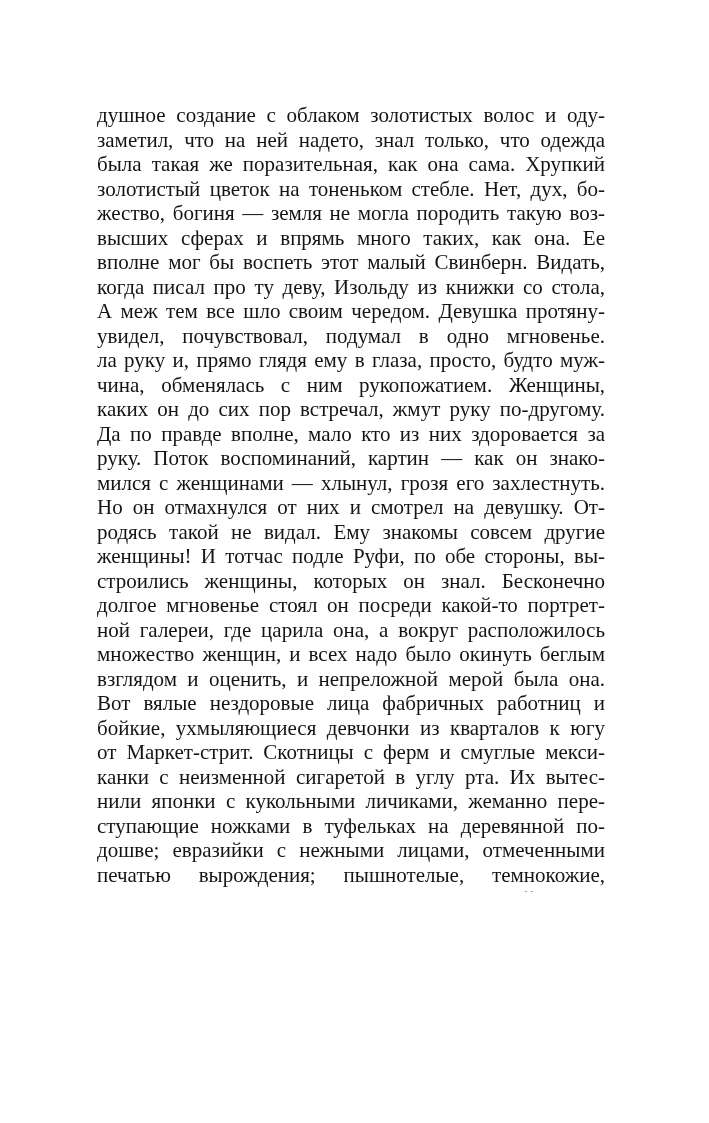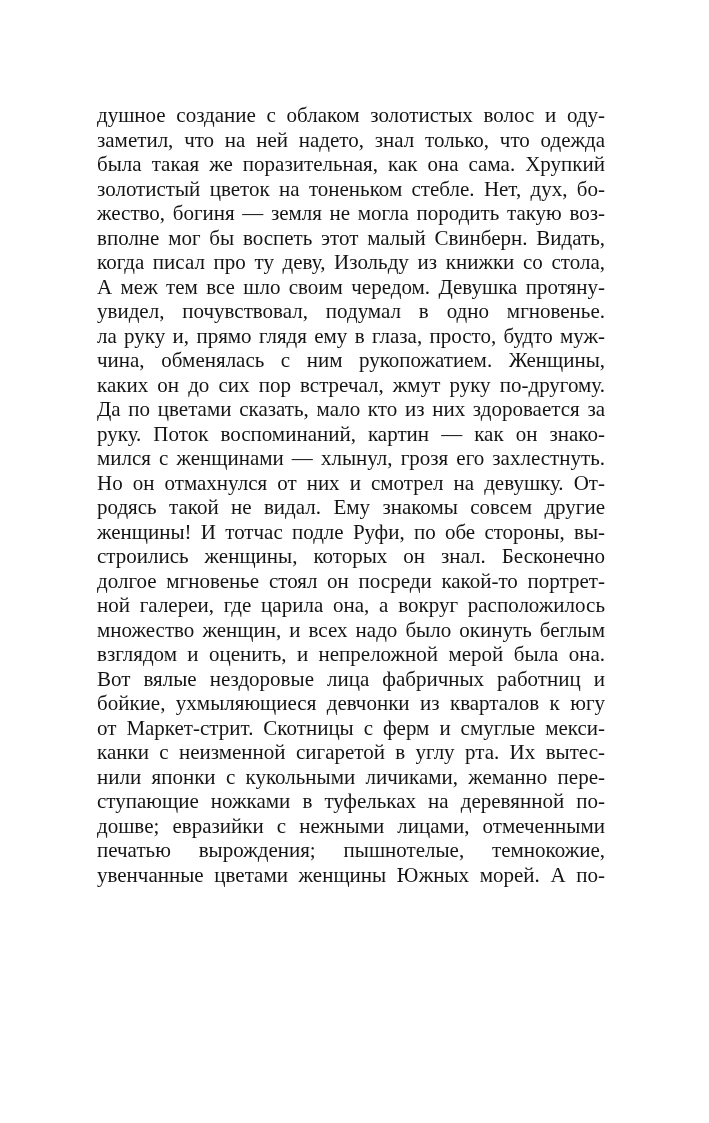--- a/index.html
+++ b/index.html
@@ -55,28 +55,29 @@
 <body>
 
 <div class="page">
 
   <div class="text-block">
     <div class="text-line">душное создание с облаком золотистых волос и оду-</div>
     <div class="text-line">заметил, что на ней надето, знал только, что одежда</div>
     <div class="text-line">была такая же поразительная, как она сама. Хрупкий</div>
     <div class="text-line">золотистый цветок на тоненьком стебле. Нет, дух, бо-</div>
     <div class="text-line">жество, богиня — земля не могла породить такую воз-</div>
+    <div class="text-line">высших сферах и впрямь много таких, как она. Ее</div>
     <div class="text-line">вполне мог бы воспеть этот малый Свинберн. Видать,</div>
     <div class="text-line">когда писал про ту деву, Изольду из книжки со стола,</div>
     <div class="text-line">А меж тем все шло своим чередом. Девушка протяну-</div>
     <div class="text-line">увидел, почувствовал, подумал в одно мгновенье.</div>
     <div class="text-line">ла руку и, прямо глядя ему в глаза, просто, будто муж-</div>
     <div class="text-line">чина, обменялась с ним рукопожатием. Женщины,</div>
     <div class="text-line">каких он до сих пор встречал, жмут руку по-другому.</div>
-    <div class="text-line">Да по цветами сказать, мало кто из них здоровается за</div>
+    <div class="text-line">Да по правде вполне, мало кто из них здоровается за</div>
     <div class="text-line">руку. Поток воспоминаний, картин — как он знако-</div>
     <div class="text-line">мился с женщинами — хлынул, грозя его захлестнуть.</div>
     <div class="text-line">Но он отмахнулся от них и смотрел на девушку. От-</div>
     <div class="text-line">родясь такой не видал. Ему знакомы совсем другие</div>
     <div class="text-line">женщины! И тотчас подле Руфи, по обе стороны, вы-</div>
     <div class="text-line">строились женщины, которых он знал. Бесконечно</div>
     <div class="text-line">долгое мгновенье стоял он посреди какой-то портрет-</div>
     <div class="text-line">ной галереи, где царила она, а вокруг расположилось</div>
     <div class="text-line">множество женщин, и всех надо было окинуть беглым</div>
     <div class="text-line">взглядом и оценить, и непреложной мерой была она.</div>

